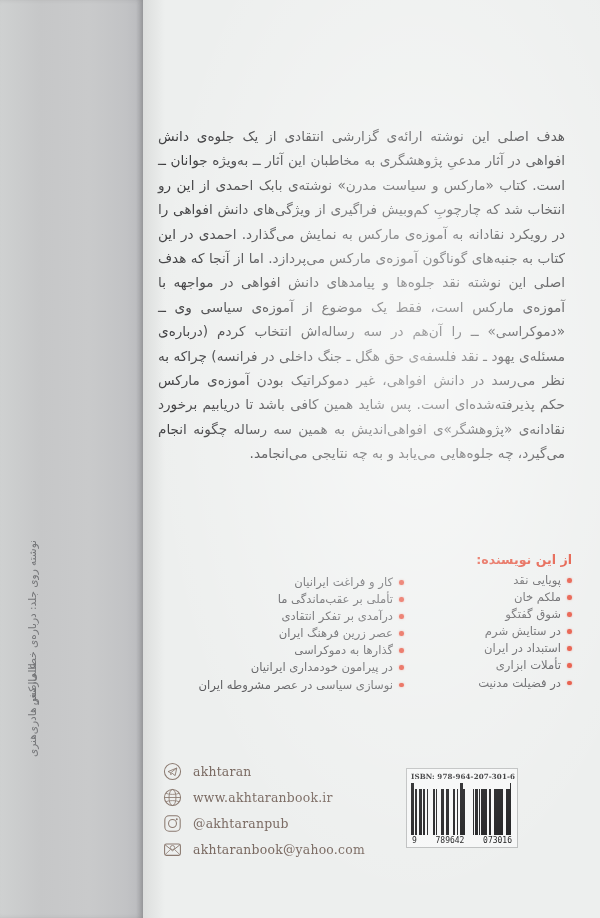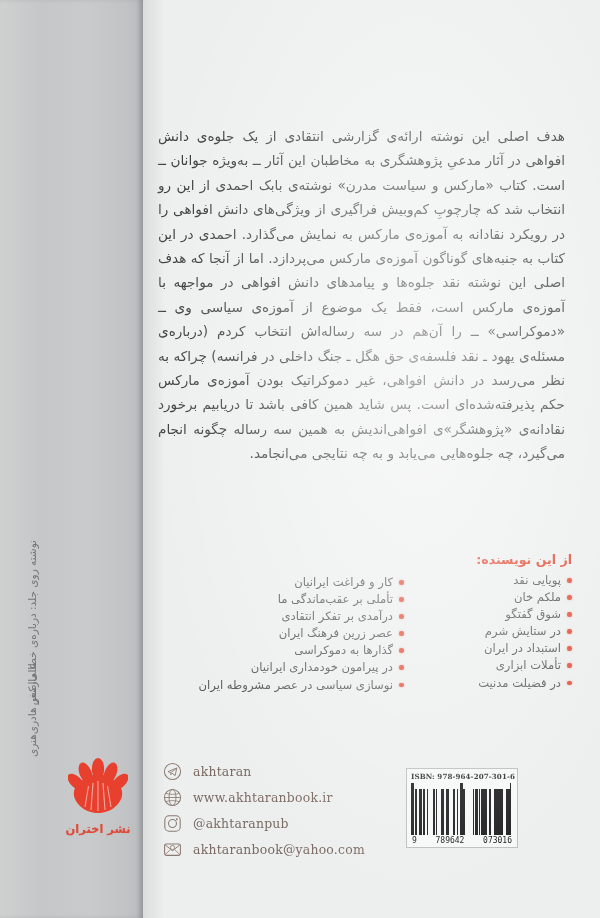--- a/index.html
+++ b/index.html
@@ -183,40 +183,20 @@
 </style>
 </head>
 <body>
 
 <div id="cover">
 
   <div id="spine">
     <div class="spine-text" id="spine-title">نوشته روی جلد: درباره‌ی خطا مارکس</div>
     <div class="spine-text" id="spine-author">علی‌اصغر هادری‌هنری</div>
 
-    <div id="pub-mark">
-      <svg id="pub-logo" viewBox="0 0 60 62">
-        <g fill="#e8402f">
-          <ellipse cx="30" cy="12" rx="6.2" ry="11"></ellipse>
-          <ellipse cx="17.5" cy="16" rx="6" ry="11" transform="rotate(-22 17.5 16)"></ellipse>
-          <ellipse cx="42.5" cy="16" rx="6" ry="11" transform="rotate(22 42.5 16)"></ellipse>
-          <ellipse cx="8" cy="25" rx="5.6" ry="10.5" transform="rotate(-46 8 25)"></ellipse>
-          <ellipse cx="52" cy="25" rx="5.6" ry="10.5" transform="rotate(46 52 25)"></ellipse>
-          <path d="M30 16 C8 22 2 34 8 44 C14 54 24 56 30 56 C36 56 46 54 52 44 C58 34 52 22 30 16 Z"></path>
-        </g>
-        <g stroke="#f6b8ad" stroke-width="1.1" opacity=".85">
-          <line x1="30" y1="24" x2="30" y2="54"></line>
-          <line x1="25" y1="26" x2="23" y2="53"></line>
-          <line x1="35" y1="26" x2="37" y2="53"></line>
-          <line x1="20.5" y1="29" x2="17" y2="50"></line>
-          <line x1="39.5" y1="29" x2="43" y2="50"></line>
-        </g>
-      </svg>
-      <div id="pub-name">نشر اختران</div>
-    </div>
   </div>
 
   <div id="blurb">
     <p>هدف اصلی این نوشته ارائه‌ی گزارشی انتقادی از یک جلوه‌ی دانش افواهی در آثار مدعیِ پژوهشگری به مخاطبان این آثار ــ به‌ویژه جوانان ــ است. کتاب «مارکس و سیاست مدرن» نوشته‌ی بابک احمدی از این رو انتخاب شد که چارچوبِ کم‌وبیش فراگیری از ویژگی‌های دانش افواهی را در رویکرد نقادانه به آموزه‌ی مارکس به نمایش می‌گذارد. احمدی در این کتاب به جنبه‌های گوناگون آموزه‌ی مارکس می‌پردازد. اما از آنجا که هدف اصلی این نوشته نقد جلوه‌ها و پیامدهای دانش افواهی در مواجهه با آموزه‌ی مارکس است، فقط یک موضوع از آموزه‌ی سیاسی وی ــ «دموکراسی» ــ را آن‌هم در سه رساله‌اش انتخاب کردم (درباره‌ی مسئله‌ی یهود ـ نقد فلسفه‌ی حق هگل ـ جنگ داخلی در فرانسه) چراکه به نظر می‌رسد در دانش افواهی، غیر دموکراتیک بودن آموزه‌ی مارکس حکم پذیرفته‌شده‌ای است. پس شاید همین کافی باشد تا دریابیم برخورد نقادانه‌ی «پژوهشگر»ی افواهی‌اندیش به همین سه رساله چگونه انجام می‌گیرد، چه جلوه‌هایی می‌یابد و به چه نتایجی می‌انجامد.</p>
   </div>
 
   <div id="lists">
 
     <div class="list-block" id="list-right">
       <div class="list-head">از این نویسنده:</div>

